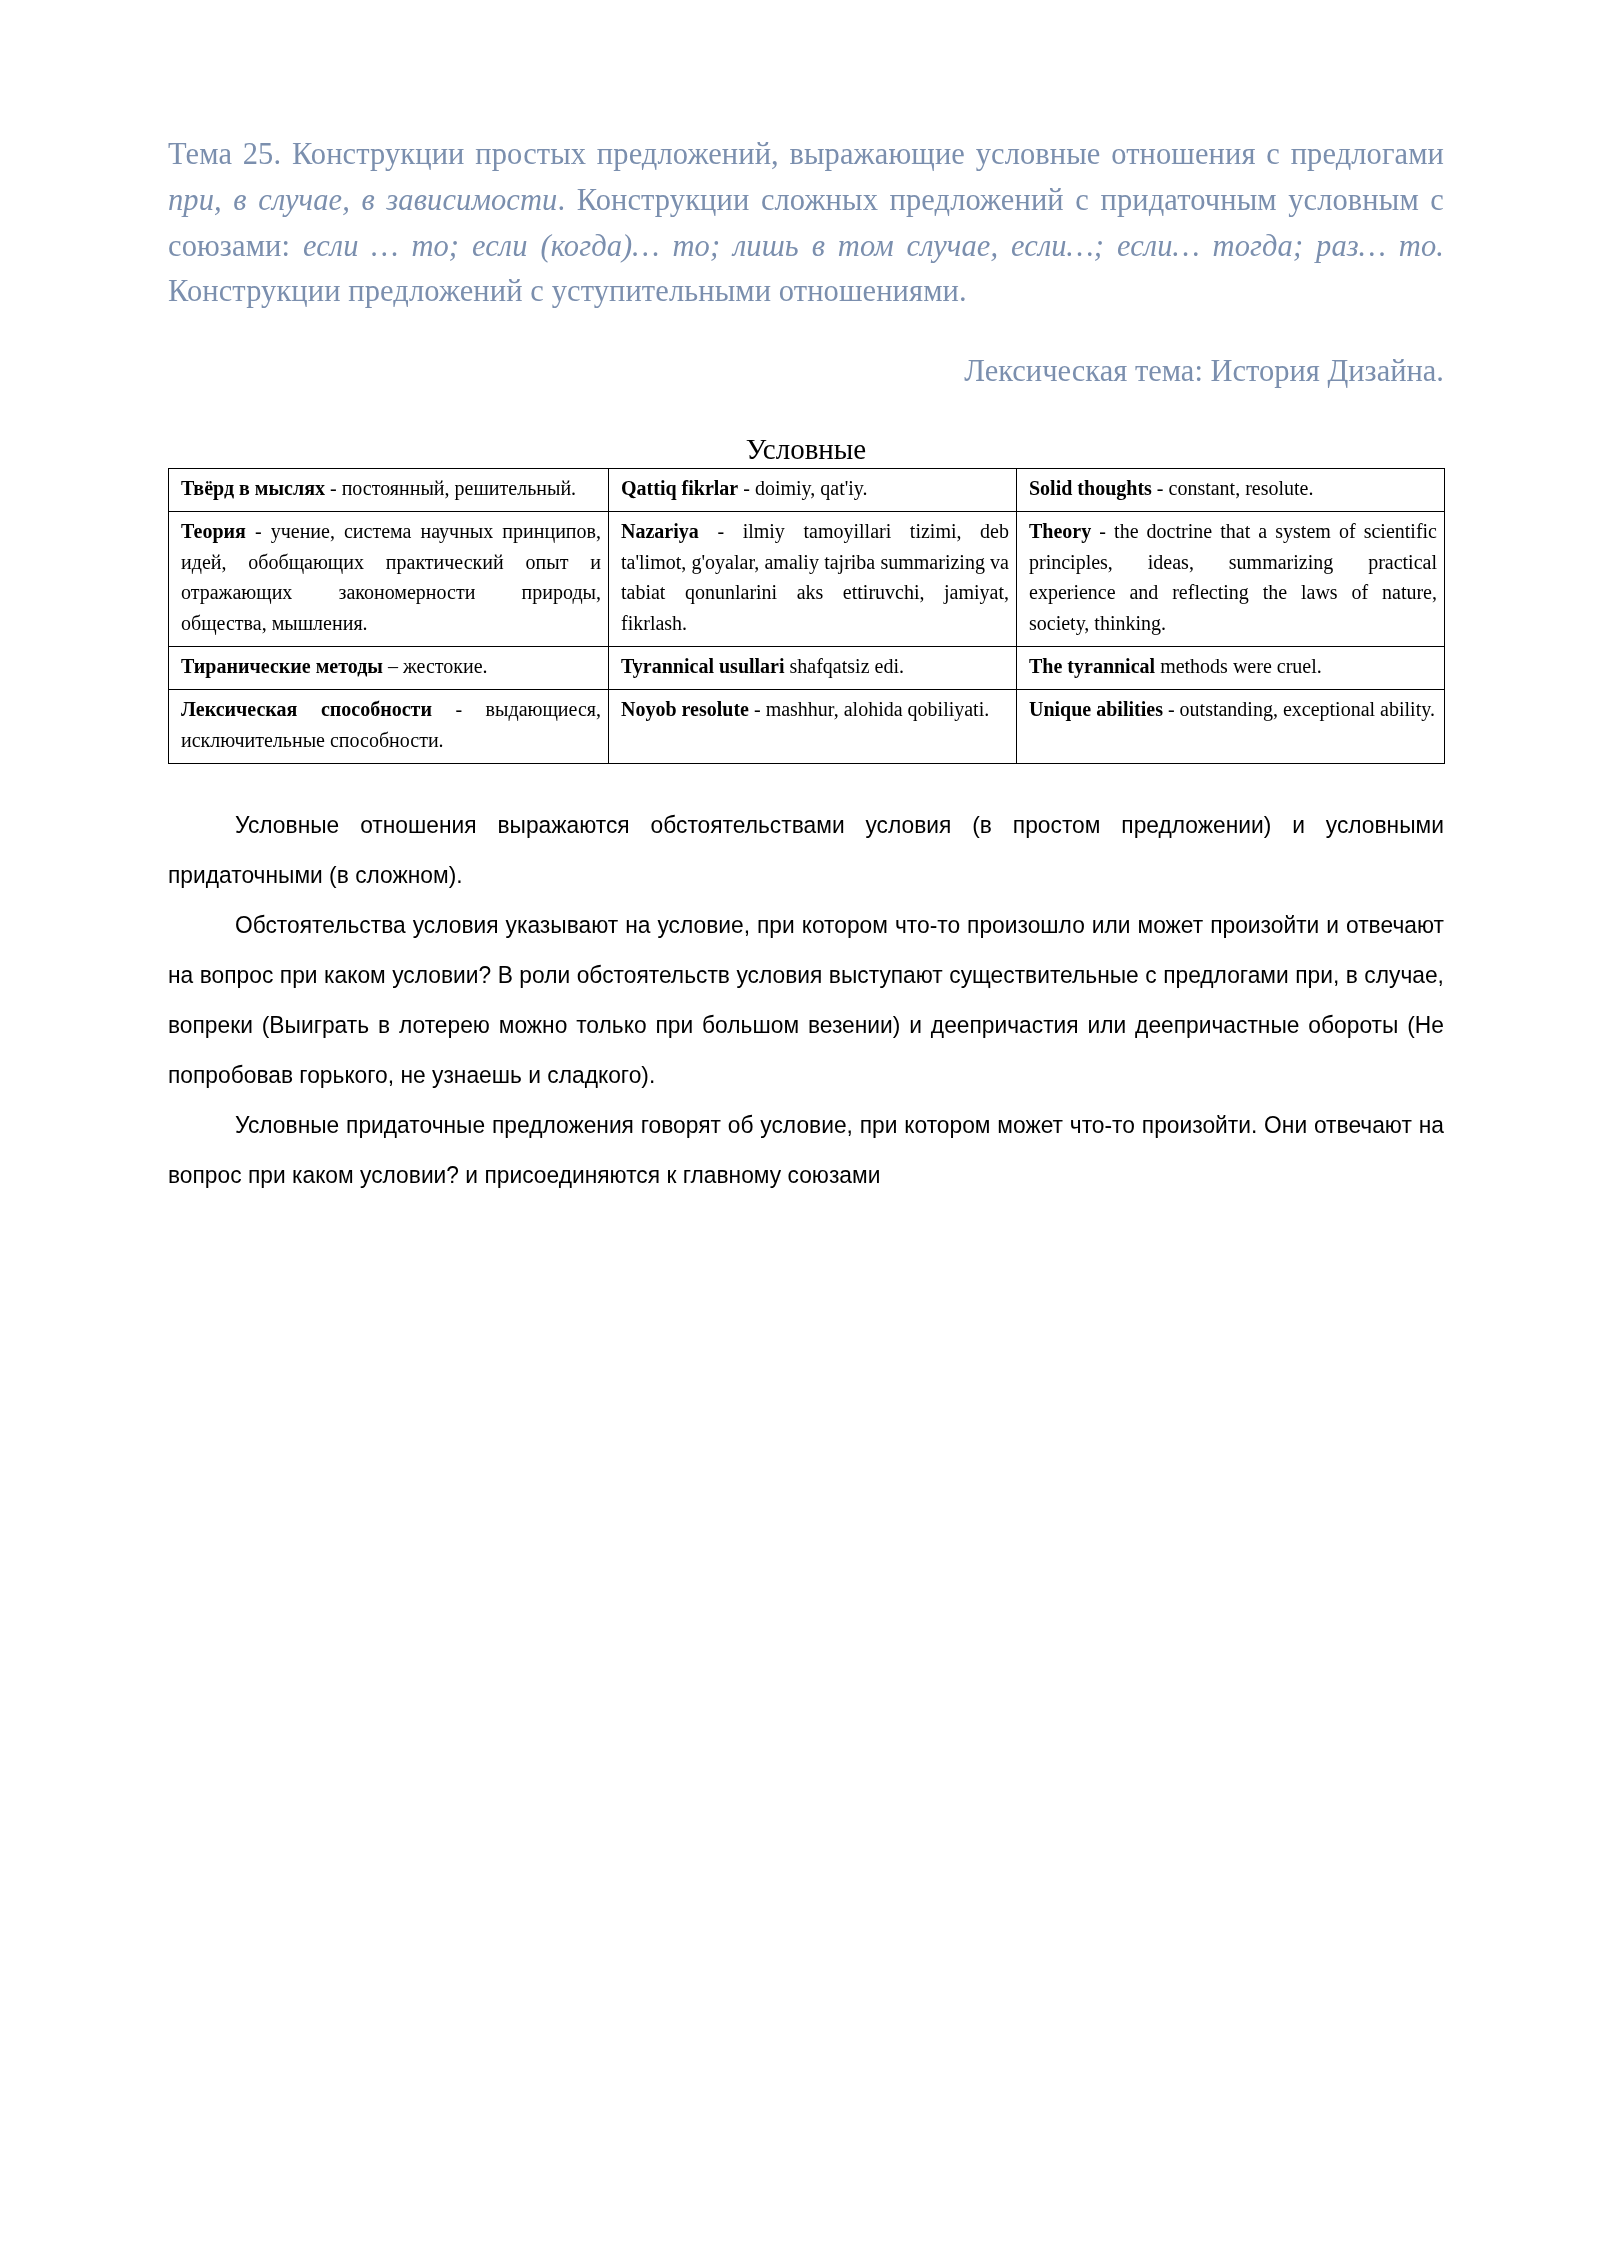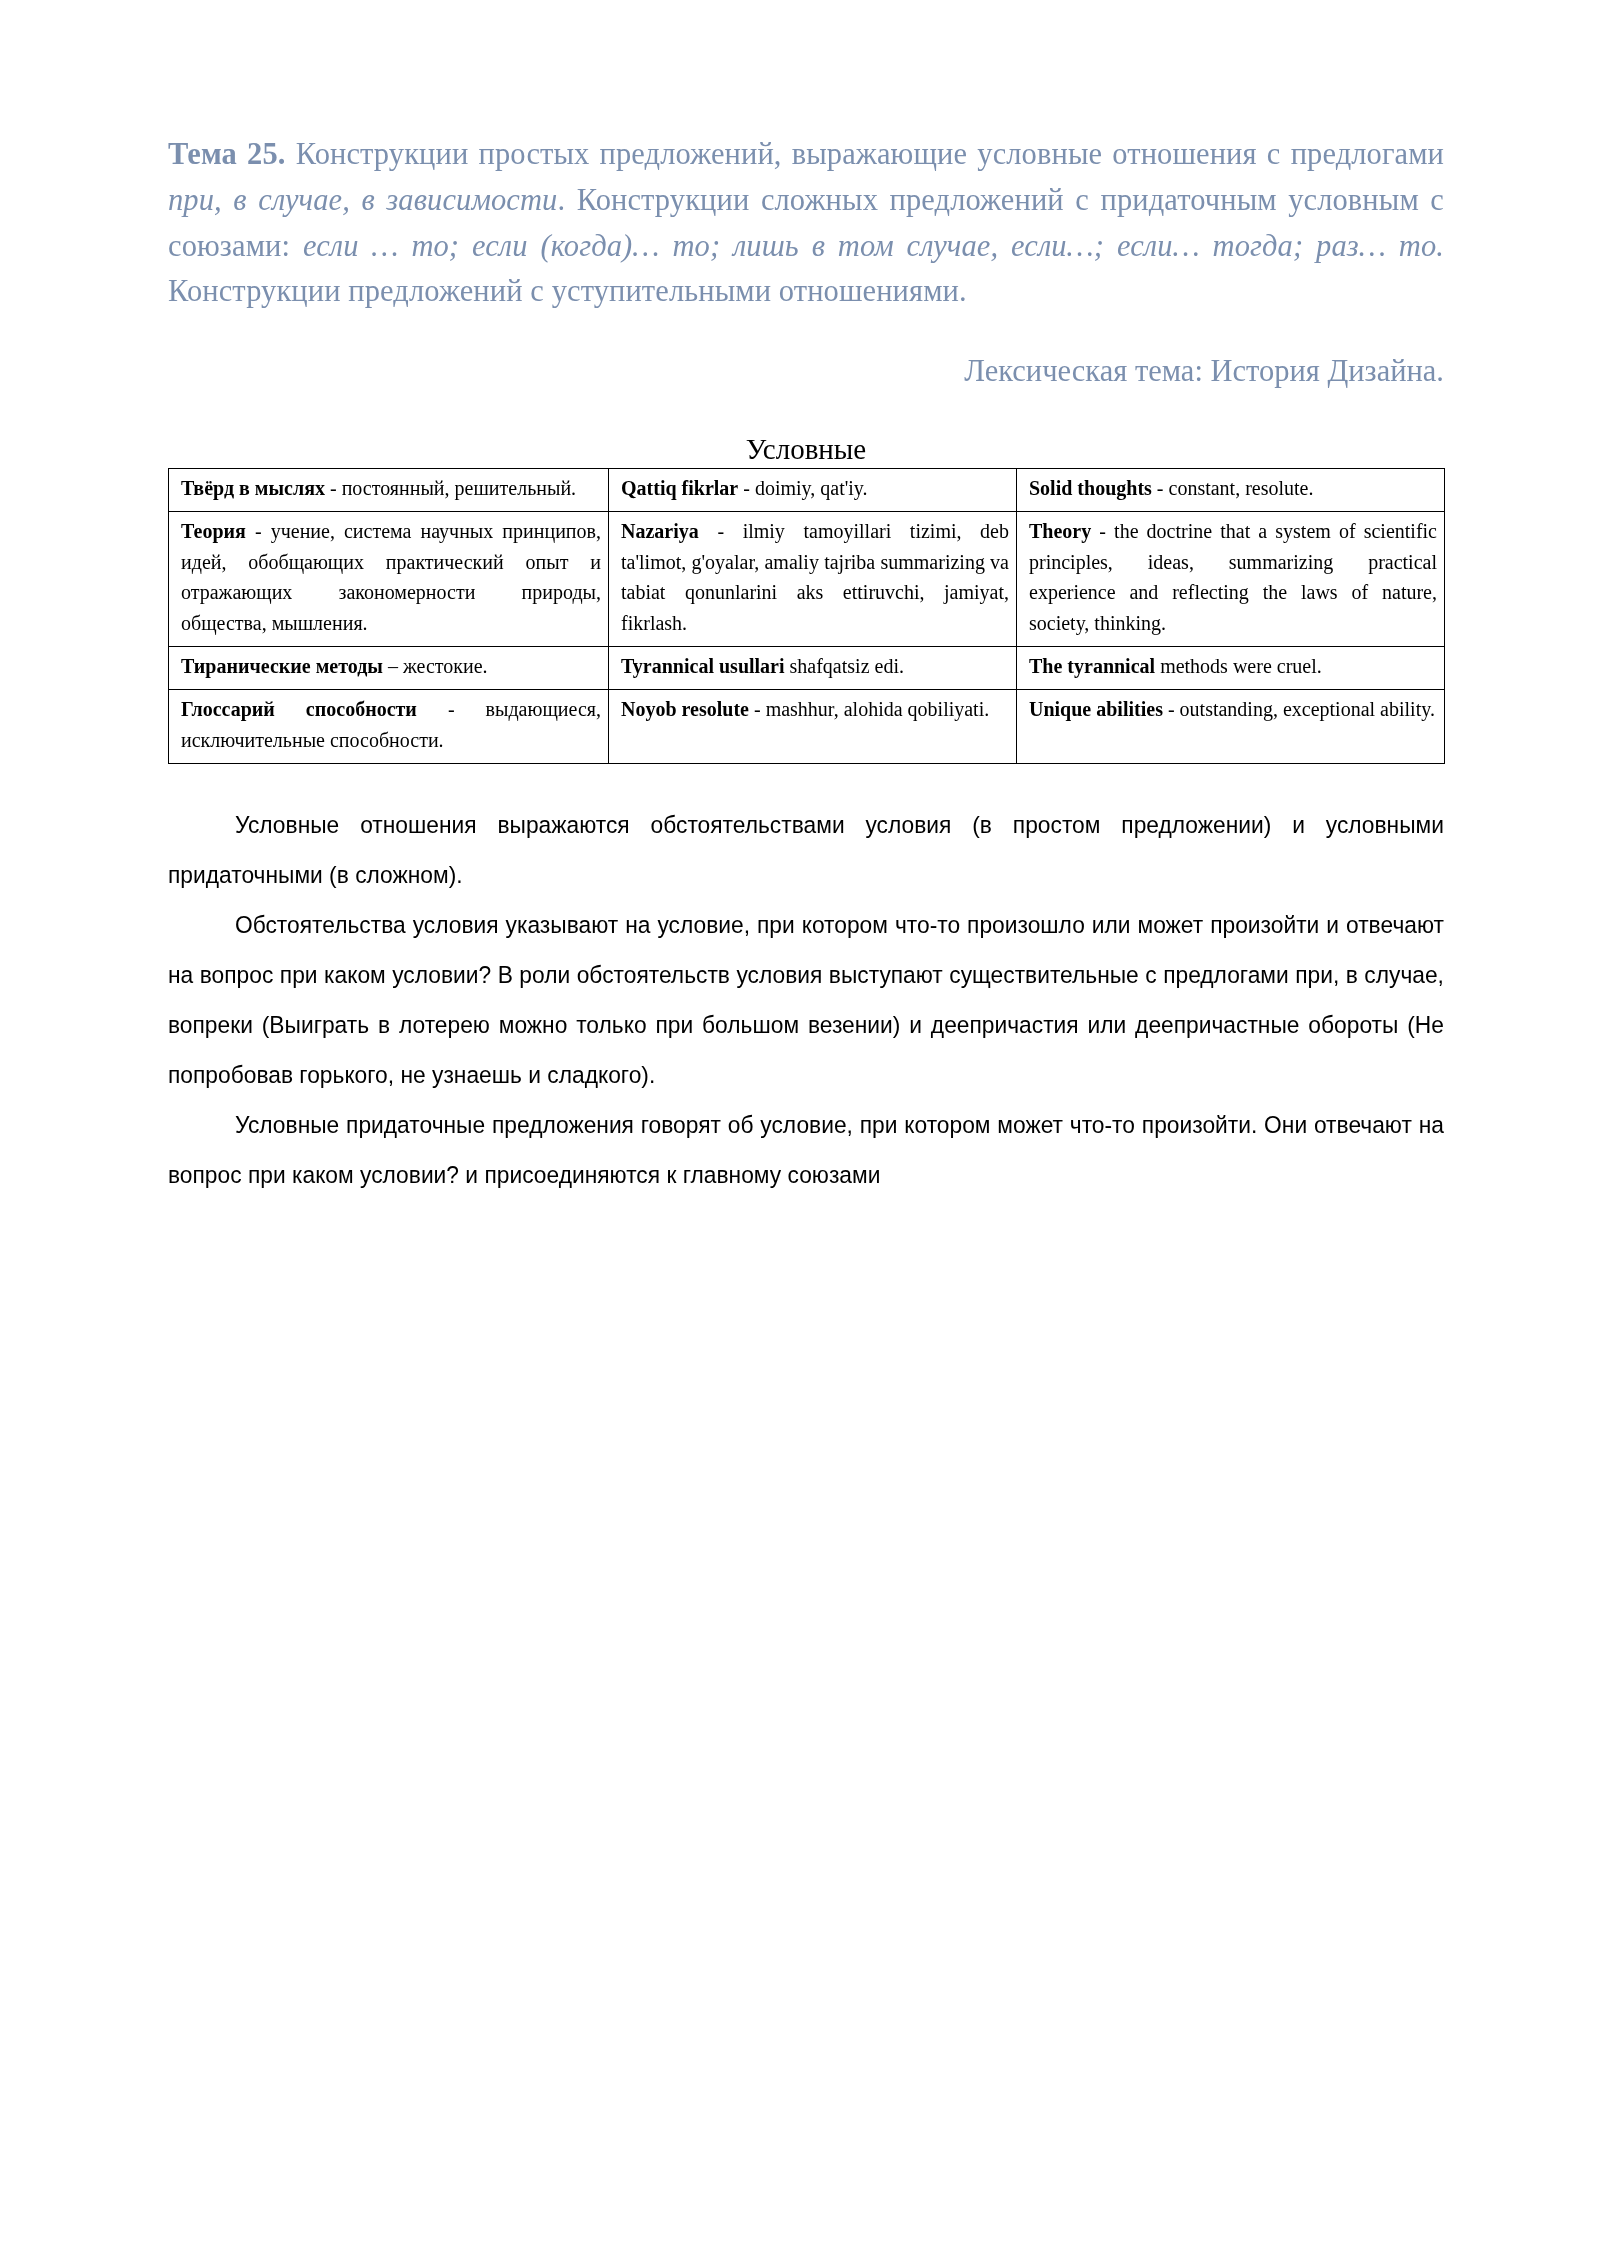--- a/index.html
+++ b/index.html
@@ -38,21 +38,21 @@
     color: #7b8fae;
     font-family: "Liberation Serif", "DejaVu Serif", serif;
     font-size: 30.5px;
     line-height: 1.50;
     text-align: justify;
     text-justify: inter-word;
     margin: 0;
     letter-spacing: 0.1px;
   }
   .topic-block .topic-label {
-    font-weight: bold;
+    font-weight: normal;
   }
   .topic-block .it {
     font-style: italic;
   }
 
   .lexical-theme {
     color: #7b8fae;
     font-family: "Liberation Serif", "DejaVu Serif", serif;
     font-size: 30.5px;
     line-height: 1.5;
@@ -170,21 +170,21 @@
             </td>
           <td>
               <p><span class="term">Tyrannical usullari</span><span> shafqatsiz edi.</span></p>
             </td>
           <td>
               <p><span class="term">The tyrannical</span><span> methods were cruel.</span></p>
             </td>
         </tr>
         <tr>
           <td>
-              <p><span class="term">Глоссарий способности</span><span> - выдающиеся, исключительные способности.</span></p>
+              <p><span class="term">Лексическая способности</span><span> - выдающиеся, исключительные способности.</span></p>
             </td>
           <td>
               <p><span class="term">Noyob resolute</span><span> - mashhur, alohida qobiliyati.</span></p>
             </td>
           <td>
               <p><span class="term">Unique abilities</span><span> - outstanding, exceptional ability.</span></p>
             </td>
         </tr>
       </tbody>
     </table>

